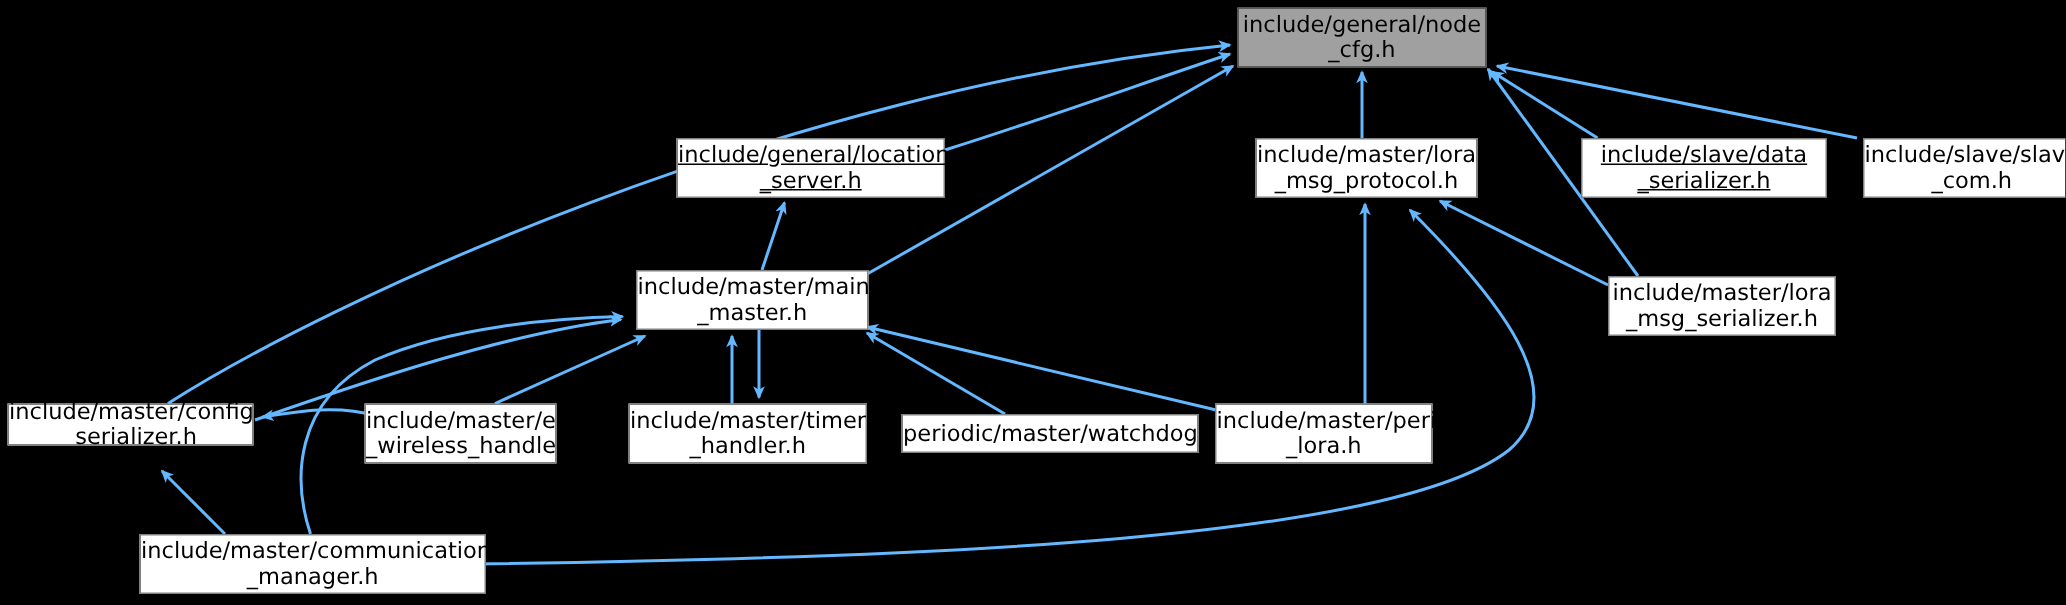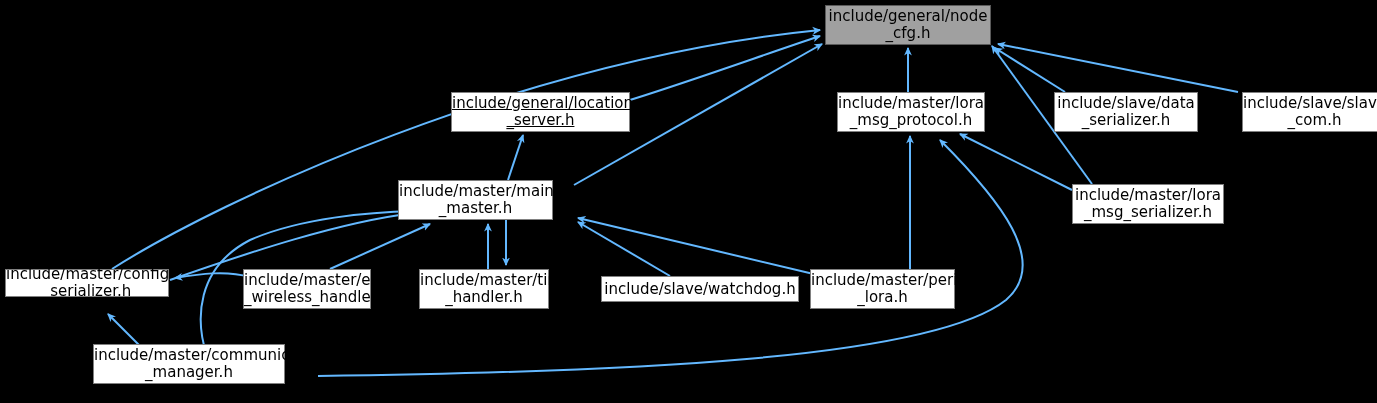--- a/index.html
+++ b/index.html
@@ -76,33 +76,33 @@
     <path d="M 670,276 L 578,222" fill="none" stroke="#63b8ff" stroke-width="2" marker-end="url(#ah)"></path>
   </svg>
 
   <div id="nodes">
       <div class="node root" style="left: 825px; top: 5px; width: 166px; height: 40px;"><span>include/general/node
 _cfg.h</span></div>
       <div class="node" style="left: 451px; top: 92px; width: 179px; height: 40px; text-decoration: underline;"><span>include/general/location
 _server.h</span></div>
       <div class="node" style="left: 837px; top: 92px; width: 148px; height: 40px;"><span>include/master/lora
 _msg_protocol.h</span></div>
-      <div class="node" style="left: 1054px; top: 92px; width: 144px; height: 40px;"><span>include/slave/data
+      <div class="node" style="left: 1054px; top: 92px; width: 164px; height: 40px; text-decoration: underline;"><span>include/slave/data
 _serializer.h</span></div>
       <div class="node" style="left: 1226px; top: 92px; width: 145px; height: 40px; margin-left: 16px;"><span>include/slave/slave
 _com.h</span></div>
-      <div class="node" style="left: 398px; top: 180px; width: 155px; height: 40px;"><span>include/master/main
+      <div class="node" style="left: 424px; top: 180px; width: 155px; height: 40px;"><span>include/master/main
 _master.h</span></div>
       <div class="node" style="left: 1072px; top: 184px; width: 152px; height: 40px;"><span>include/master/lora
 _msg_serializer.h</span></div>
       <div class="node" style="left: 5px; top: 269px; width: 164px; height: 28px;"><span>include/master/config
 _serializer.h</span></div>
       <div class="node" style="left: 243px; top: 269px; width: 128px; height: 40px;"><span>include/master/esp
 _wireless_handler.h</span></div>
-      <div class="node" style="left: 419px; top: 269px; width: 130px; height: 40px;"><span>include/master/timer
+      <div class="node" style="left: 419px; top: 269px; width: 159px; height: 40px;"><span>include/master/timer
 _handler.h</span></div>
-      <div class="node" style="left: 601px; top: 276px; width: 198px; height: 26px;"><span>include/slave/watchdog.h</span></div>
+      <div class="node" style="left: 601px; top: 276px; width: 198px; height: 26px;"><span>periodic/master/watchdog.h</span></div>
       <div class="node" style="left: 810px; top: 269px; width: 145px; height: 40px;"><span>include/master/periodic
 _lora.h</span></div>
-      <div class="node" style="left: 93px; top: 344px; width: 192px; height: 40px;"><span>include/master/communication
+      <div class="node" style="left: 93px; top: 356px; width: 231px; height: 40px;"><span>include/master/communication
 _manager.h</span></div>
     </div>
 </div>
 
 </body></html>

